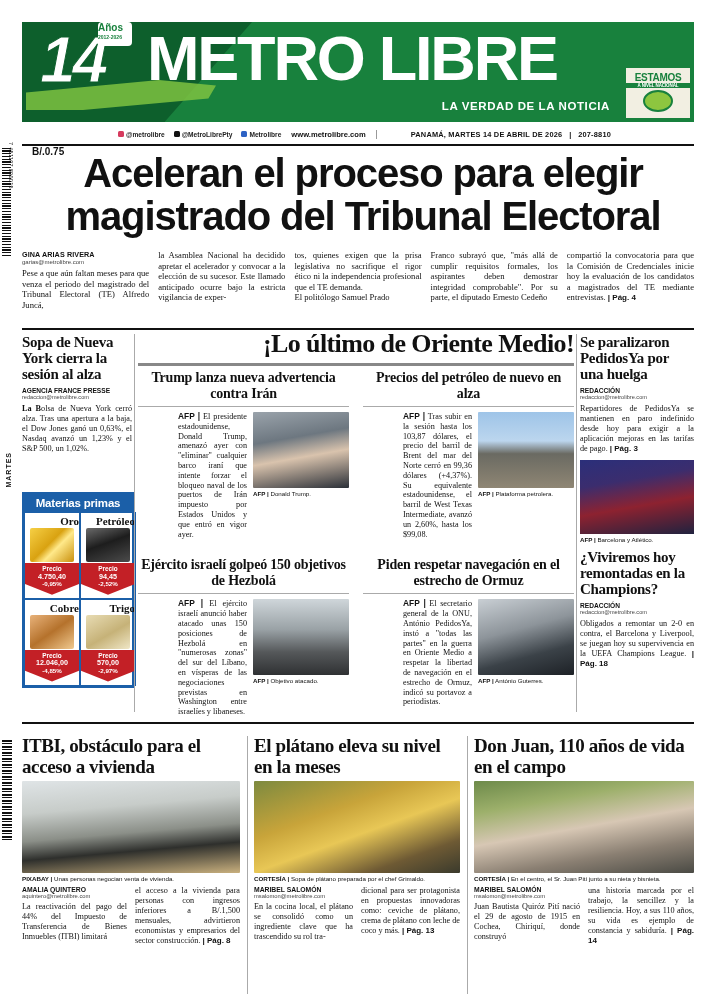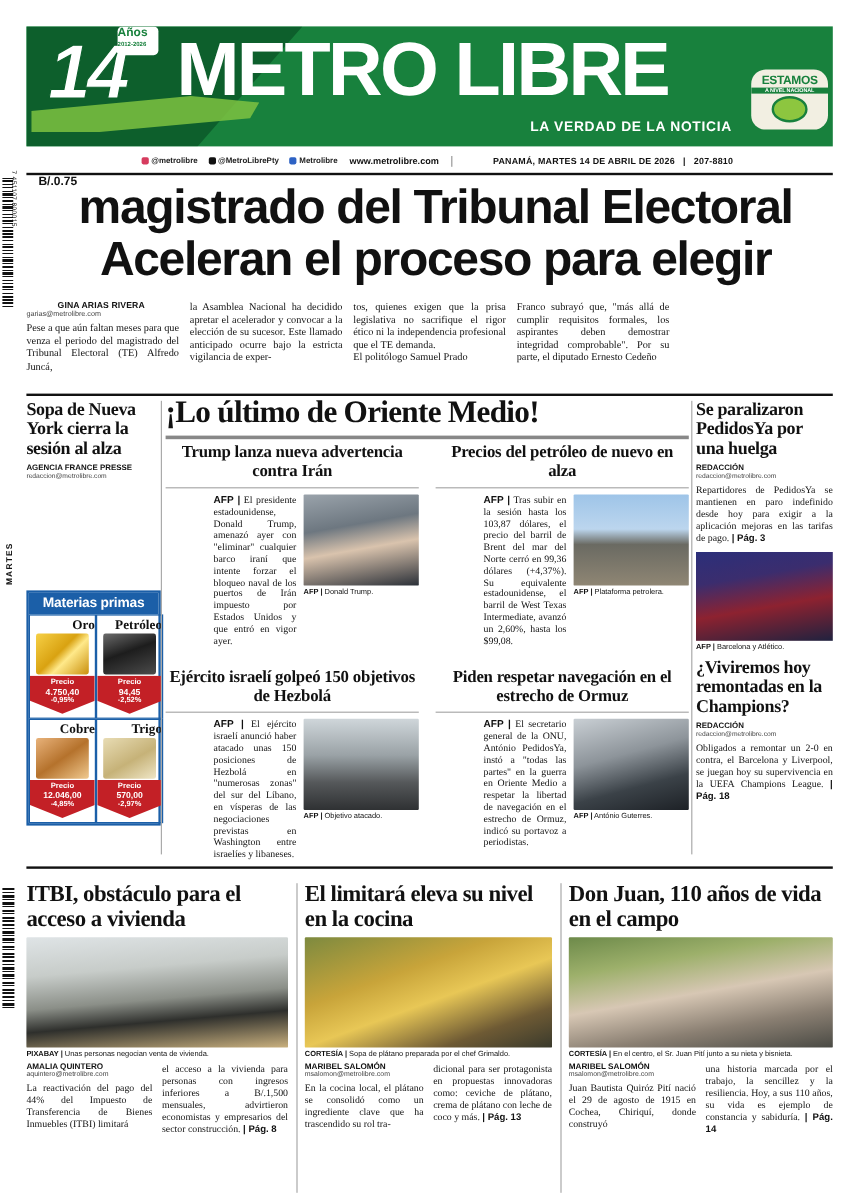--- a/index.html
+++ b/index.html
@@ -71,22 +71,22 @@
     font-family:"Liberation Sans", sans-serif;
     font-size:63px; font-weight:700; color:#ffffff;
     letter-spacing:-2.2px; line-height:76px; white-space:nowrap;
   }
   .mast-tag{
     position:absolute; right:84px; top:78px;
     font-family:"Liberation Sans", sans-serif;
     font-size:11.5px; font-weight:700; color:#ffffff; letter-spacing:.6px;
   }
   .mast-seal{
-    position:absolute; right:4px; top:36px; width:64px; height:50px;
-    background:#f2efe2; border-radius:12px; text-align:center; overflow:hidden;
+    position:absolute; right:4px; top:46px; width:64px; height:50px;
+    background:#f2efe2; border-radius:0; text-align:center; overflow:hidden;
   }
   .mast-seal .s1{ display:block; margin-top:4px; font-family:"Liberation Sans", sans-serif;
     font-size:10px; font-weight:700; color:#18813d; letter-spacing:-.3px; }
   .mast-seal .s2{ display:block; font-family:"Liberation Sans", sans-serif;
     font-size:4.5px; font-weight:700; color:#fff; background:#18813d; letter-spacing:-.1px; }
   .mast-seal .globe{
     display:block; margin:2px auto 0; width:30px; height:22px; border-radius:50%;
     background:#8dc63f; border:2px solid #18813d;
   }
 
@@ -115,21 +115,21 @@
     font-size:40px; font-weight:700; color:#111;
     line-height:43px; letter-spacing:-1.1px; text-align:center;
   }
 
   
   .lead-body{
     position:absolute; left:22px; top:250px; width:672px; height:80px;
     display:grid; grid-template-columns: repeat(5, 1fr); gap:9px;
   }
   .byline-name{ font-family:"Liberation Sans", sans-serif; font-size:7.2px;
-    font-weight:700; color:#111; letter-spacing:.1px;margin-left:26px; }
+    font-weight:700; color:#111; letter-spacing:.1px; }
   .byline-mail{ font-family:"Liberation Sans", sans-serif; font-size:6px;
     color:#444; margin-bottom:3px; }
   .colp{ font-size:8.6px; line-height:10.6px; text-align:justify; color:#111; }
   .pag{ font-family:"Liberation Sans", sans-serif; font-weight:700; font-size:8px; }
 
   
   .hr-thick{ position:absolute; background:#111; }
 
   
   .rail-left{ position:absolute; left:22px; top:334px; width:110px; }
@@ -170,21 +170,21 @@
     clip-path: polygon(0 0, 100% 0, 100% 66%, 50% 100%, 0 66%);
     padding:2px 0 7px; line-height:7.6px;
   }
   .badge .b1{ font-size:6.4px; display:block; }
   .badge .b2{ font-size:7.2px; display:block; }
   .badge .b3{ font-size:6.2px; display:block; }
 
   
   .center{ position:absolute; left:138px; top:330px; width:436px; }
   .center-banner{
-    text-align:left; font-size:26px; font-weight:700; color:#111;
+    text-align:right; font-size:26px; font-weight:700; color:#111;
     letter-spacing:-.6px; line-height:28px;
   }
   .center-rule{ height:3px; background:#888; margin:5px 0 0; }
   .cell-hed{ text-align:center; font-size:14px; font-weight:700; line-height:15.5px;
     color:#111; margin-top:4px; letter-spacing:-.2px; }
   .cell-line{ height:1px; background:#aaa; margin:5px 0 5px; }
   .cell-body{ display:flex; gap:6px; }
   .cell-text{ flex:1; font-size:8.2px; line-height:9.8px; text-align:justify; color:#111;margin-left:40px; }
   .agcy{ font-family:"Liberation Sans", sans-serif; font-weight:700; font-size:8.4px; }
   .cell-figure{ width:96px; }
@@ -266,48 +266,52 @@
     </div>
     <div class="weburl">www.metrolibre.com</div>
     <div class="dateline">
       <span>PANAMÁ, MARTES 14 DE ABRIL DE 2026</span>
       &nbsp;&nbsp;|&nbsp;&nbsp;
       <span>207-8810</span>
     </div>
   </div>
 
   <div class="lead-hed">
+    <div>Aceleran el proceso para elegir</div>
     <div>magistrado del Tribunal Electoral</div>
-    <div>Aceleran el proceso para elegir</div>
   </div>
 
   <div class="lead-body">
     <div>
       <div class="byline-name">GINA ARIAS RIVERA</div>
       <div class="byline-mail">garias@metrolibre.com</div>
       <p class="colp">Pese a que aún faltan meses para que venza el periodo del magistrado del Tribunal Electoral (TE) Alfredo Juncá,</p>
     </div>
     <div>
       <p class="colp">la Asamblea Nacional ha decidido apretar el acelerador y convocar a la elección de su sucesor. Este llamado anticipado ocurre bajo la estricta vigilancia de exper-</p>
     </div>
     <div>
       <p class="colp">tos, quienes exigen que la prisa legislativa no sacrifique el rigor ético ni la independencia profesional que el TE demanda.</p>
       <p class="colp">El politólogo Samuel Prado</p>
     </div>
     <div>
       <p class="colp">Franco subrayó que, "más allá de cumplir requisitos formales, los aspirantes deben demostrar integridad comprobable". Por su parte, el diputado Ernesto Cedeño</p>
     </div>
+    <div>
+      <p class="colp"><span>compartió la convocatoria para que la Comisión de Credenciales inicie hoy la evaluación de los candidatos a magistrados del TE mediante entrevistas.</span> <span class="pag">| Pág. 4</span></p>
+    </div>
   </div>
 
   <div class="hr-thick" style="left:22px; top:328px; width:672px; height:2px;"></div>
 
   <div class="rail-left">
     <div class="rail-hed">Sopa de Nueva York cierra la sesión al alza</div>
     <div class="agency">AGENCIA  FRANCE PRESSE</div>
     <div class="agency-mail">redaccion@metrolibre.com</div>
+    <p class="rail-p"><b>La B</b><span>olsa de Nueva York cerró alza. Tras una apertura a la baja, el Dow Jones ganó un 0,63%, el Nasdaq avanzó un 1,23% y el S&amp;P 500, un 1,02%.</span></p>
   </div>
 
   <div class="vtab">
     <span>MARTES</span>
   </div>
 
   <div class="commod">
     <div class="commod-title">Materias primas</div>
     <div class="commod-grid">
 
@@ -443,21 +447,21 @@
       </div>
       <div class="bot-col">
         <p class="bot-p"><span>el acceso a la vivienda para personas con ingresos inferiores a B/.1,500 mensuales, advirtieron economistas y empresarios del sector construcción.</span> <span class="pag">| Pág. 8</span></p>
       </div>
     </div>
   </div>
 
   <div class="vsep" style="left:247px; top:736px; height:258px;"></div>
 
   <div class="bot" style="left:254px; width:206px;">
-    <div class="bot-hed">El limitará eleva su nivel en la cocina</div>
+    <div class="bot-hed">El plátano eleva su nivel en la meses</div>
     <div class="bot-photo ph platano" style="width:206px;height:92px;"></div>
     <div class="bot-cap"><b>CORTESÍA |</b><span> Sopa de plátano preparada por el chef Grimaldo.</span></div>
     <div class="bot-cols">
       <div class="bot-col">
         <div class="bot-byline">MARIBEL SALOMÓN</div>
         <div class="bot-mail">msalomon@metrolibre.com</div>
         <p class="bot-p">En la cocina local, el plátano se consolidó como un ingrediente clave que ha trascendido su rol tra-</p>
       </div>
       <div class="bot-col">
         <p class="bot-p"><span>dicional para ser protagonista en propuestas innovadoras como: ceviche de plátano, crema de plátano con leche de coco y más.</span> <span class="pag">| Pág. 13</span></p>

